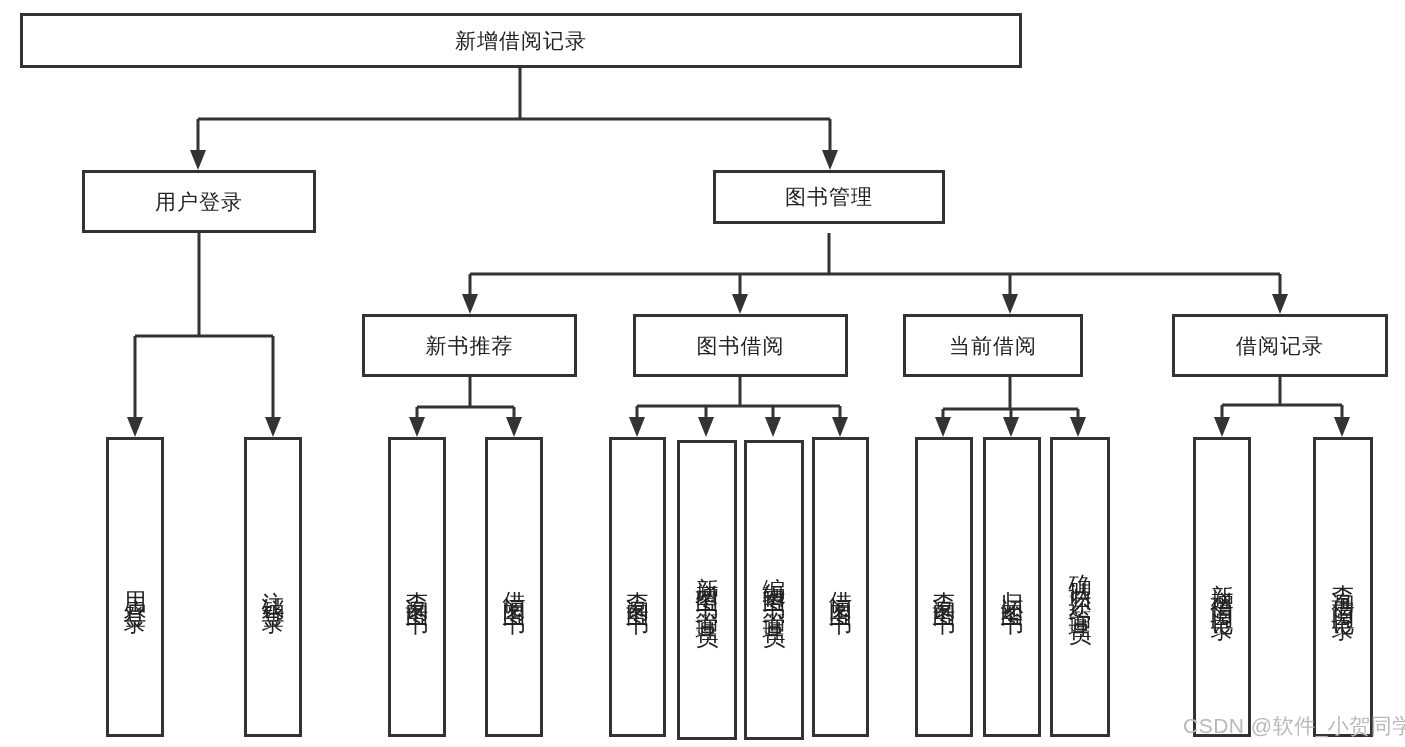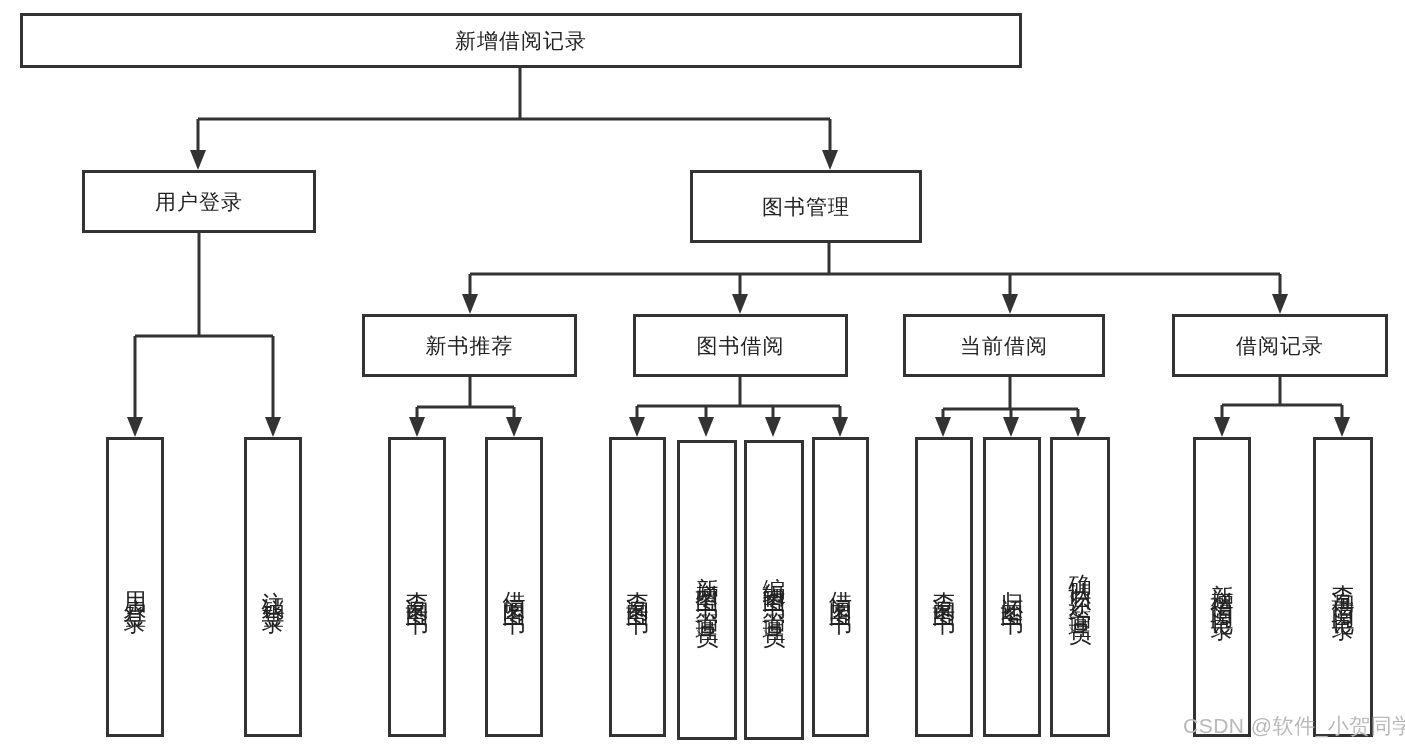--- a/index.html
+++ b/index.html
@@ -110,31 +110,31 @@
     </g>
   </svg>
 
   <div class="node h-label" style="left:20px; top:13px; width:1002px; height:55px;">
     <span>新增借阅记录</span>
   </div>
 
   <div class="node h-label" style="left:82px; top:170px; width:234px; height:63px;">
     <span>用户登录</span>
   </div>
-  <div class="node h-label" style="left:690px; top:170px; width:232px; height:73px;">
+  <div class="node h-label" style="left:713px; top:170px; width:232px; height:54px;">
     <span>图书管理</span>
   </div>
 
   <div class="node h-label" style="left:633px; top:314px; width:215px; height:63px;">
     <span>图书借阅</span>
   </div>
   <div class="node h-label" style="left:362px; top:314px; width:215px; height:63px;">
     <span>新书推荐</span>
   </div>
-  <div class="node h-label" style="left:903px; top:314px; width:202px; height:63px;">
+  <div class="node h-label" style="left:903px; top:314px; width:180px; height:63px;">
     <span>当前借阅</span>
   </div>
   <div class="node h-label" style="left:1172px; top:314px; width:216px; height:63px;">
     <span>借阅记录</span>
   </div>
 
   <div class="node leaf" style="left:106px; top:437px; width:58px; height:300px;">
     <span class="leaf-text">用户登录</span>
   </div>
   <div class="node leaf" style="left:244px; top:437px; width:58px; height:300px;">

